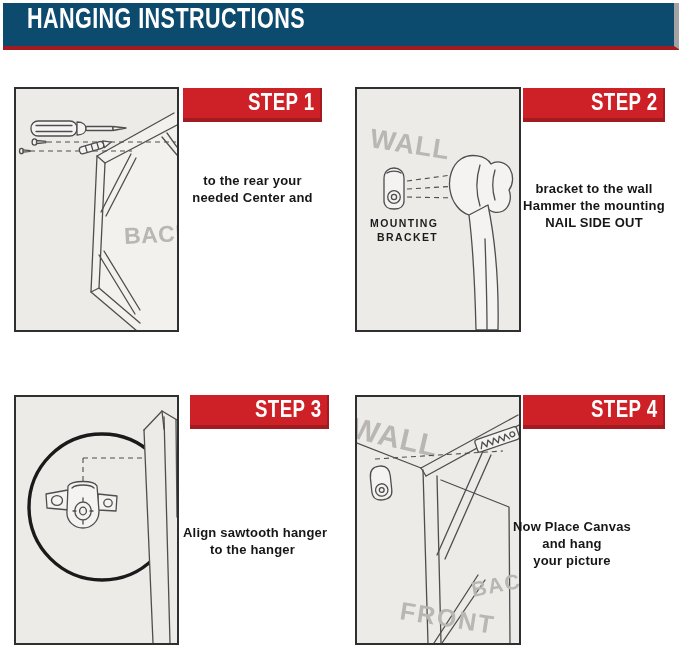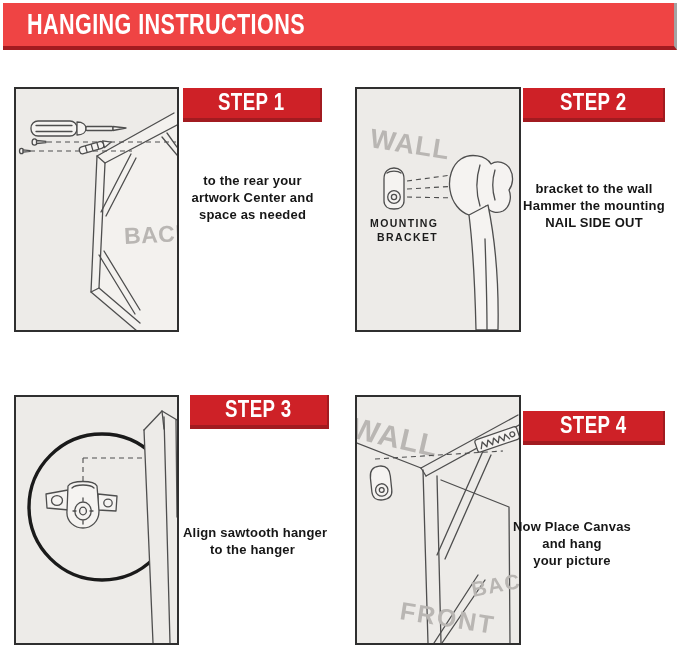--- a/index.html
+++ b/index.html
@@ -3,52 +3,52 @@
 <meta charset="utf-8">
 <style>
   html,body{margin:0;padding:0;}
   body{
     width:679px;height:648px;position:relative;background:#ffffff;
     font-family:"Liberation Sans", sans-serif;overflow:hidden;
   }
   
   .header{
     position:absolute;left:3px;top:3px;width:671px;height:43px;
-    background:#ef4444;border-bottom:4px solid #a21b20;border-right:3px solid #a3a3a3;
-    display:flex;align-items:center;
+    background:#0c4a6e;border-bottom:4px solid #a21b20;border-right:6px solid #a3a3a3;
+    display:flex;align-items:flex-start;
   }
   .header h1{
     margin:0 0 0 24px;color:#ffffff;font-size:27px;font-weight:bold;
     letter-spacing:0.5px;transform:scale(0.80,1.08);transform-origin:left center;
     white-space:nowrap;
   }
   
   .panel{
     position:absolute;background:#edebe8;border:2px solid #2f2f2f;
     box-sizing:border-box;overflow:hidden;
   }
   .panel svg{display:block;}
   #panel1{left:14px;top:87px;width:165px;height:245px;}
   #panel2{left:355px;top:87px;width:166px;height:245px;}
   #panel3{left:14px;top:395px;width:165px;height:250px;}
   #panel4{left:355px;top:395px;width:166px;height:250px;}
   
   .step-banner{
     position:absolute;height:34px;background:#ce2127;
     border-bottom:4px solid #a21b20;border-right:2px solid #a21b20;
-    box-sizing:border-box;display:flex;align-items:center;justify-content:center;
+    box-sizing:border-box;display:flex;align-items:center;justify-content:flex-end;
   }
   .step-banner span{
     color:#ffffff;font-size:22px;font-weight:bold;letter-spacing:0.5px;
     transform:scale(0.85,1.05);white-space:nowrap;
   }
   #banner1{left:183px;top:88px;width:139px;}
   #banner2{left:523px;top:88px;width:142px;}
   #banner3{left:183px;top:395px;width:139px;margin-left:7px;}
-  #banner4{left:523px;top:395px;width:142px;margin-top:16px;}
+  #banner4{left:523px;top:395px;width:142px;}
   
   .instr{position:absolute;text-align:center;color:#161616;font-weight:bold;}
   .instr .line{font-size:13px;line-height:17px;white-space:nowrap;letter-spacing:0.2px;}
   #instr1{left:183px;top:172px;width:139px;}
   #instr2{left:523px;top:180px;width:142px;}
   #instr3{left:183px;top:524px;width:139px;}
   #instr4{left:501px;top:518px;width:142px;}
   
   .sk{stroke:#4e4e4e;stroke-width:1.3;fill:none;stroke-linecap:round;stroke-linejoin:round;}
   .skf{stroke:#4e4e4e;stroke-width:1.3;fill:#f5f3f1;stroke-linejoin:round;}
@@ -101,22 +101,21 @@
         <path class="skf" d="M88,54.5 L96,58 L88,61.5 Z"></path>
       </g>
     </g>
   </svg>
 </div>
 <div class="step-banner" id="banner1">
   <span>STEP 1</span>
 </div>
 <div class="instr" id="instr1">
   <div class="line">to the rear your</div>
-  <div class="line">artwork Center and</div>
-  <div class="line">space as needed</div>
+  <div class="line">needed Center and</div>
 </div>
 
 <div class="panel" id="panel2">
   <svg width="162" height="241" viewBox="0 0 162 241">
     <text class="gray-label" x="12" y="58" font-size="27" letter-spacing="1" transform="rotate(9 12 58)">WALL</text>
 
     <g>
       <path class="skf" d="M27,90 C27,82 32,79 37,79 C42,79 47,82 47,90 L47,112 C47,117 43,120 37,120 C31,120 27,117 27,112 Z"></path>
       <path class="sk" d="M30,84 C33,81.5 41,81.5 44,84"></path>
       <circle class="sk" cx="37" cy="108" r="6.3"></circle>

